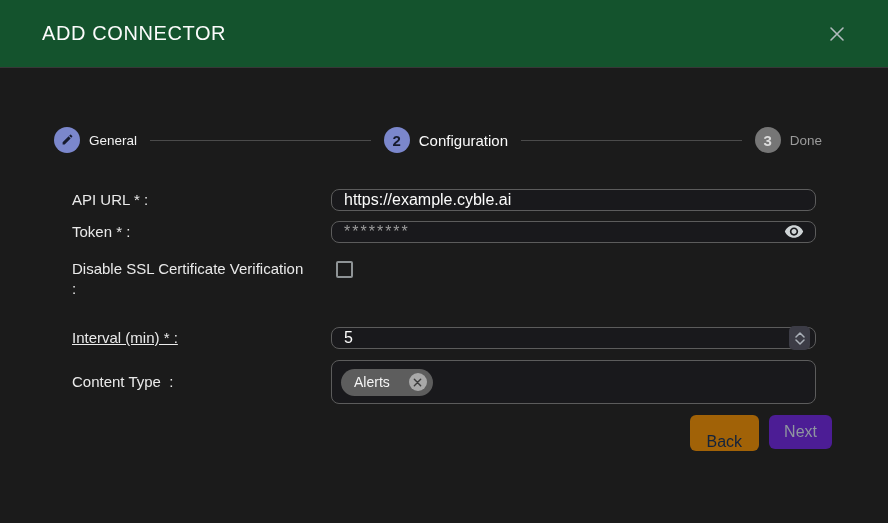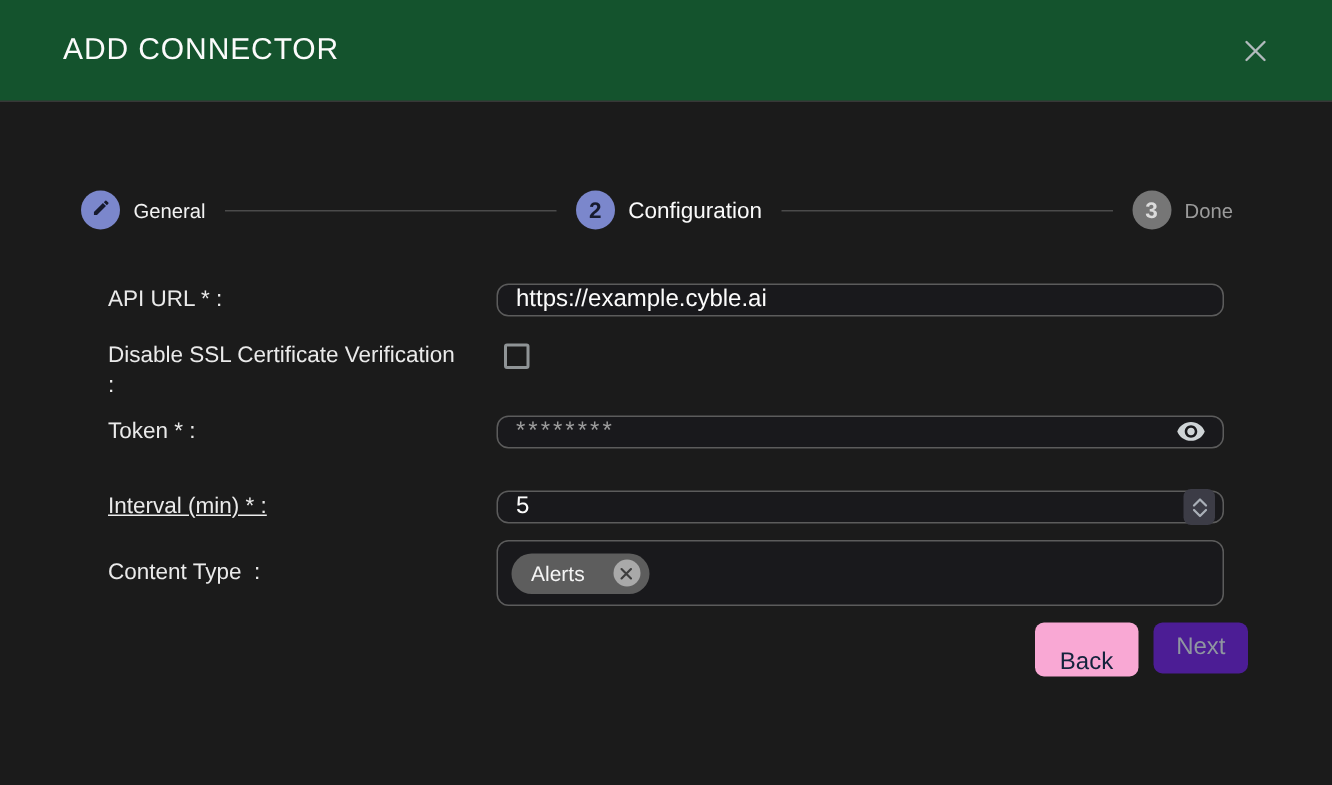--- a/index.html
+++ b/index.html
@@ -108,21 +108,21 @@
 
   
   .footer{
     display:flex; justify-content:flex-end; gap:10px;
     margin:11px 56px 0 0;
   }
   .btn{
     height:34px; border:none; border-radius:6px; cursor:pointer;
     font-family:"Liberation Sans", sans-serif; font-size:16px;
   }
-  .btn-back{ background:#f9a8d4; color:#13233c; padding:18px 17px; }
+  .btn-back{ background:#a16207; color:#13233c; padding:18px 17px; }
   .btn-next{ background:#4c1d95; color:#8f96a0; padding:0 15px; cursor:default; }
 </style>
 </head>
 <body>
 
 <div class="modal">
 
   <div class="modal-header">
     <div class="modal-title">ADD CONNECTOR</div>
     <button class="close-btn" aria-label="Close">
@@ -165,38 +165,38 @@
 
   <div class="form">
 
     <div class="form-row">
       <div class="form-label">API URL * :</div>
       <div class="form-field">
         <input class="text-input" type="text" value="https://example.cyble.ai" style="">
       </div>
     </div>
 
-    <div class="form-row row-ssl">
-      <div class="form-label">Disable SSL Certificate Verification  :</div>
-      <div class="form-field">
-        <input class="checkbox" type="checkbox" style="">
-      </div>
-    </div>
-
     <div class="form-row">
       <div class="form-label">Token * :</div>
       <div class="form-field">
         <input class="text-input masked" type="text" value="********" style="">
         <button class="eye-btn" aria-label="Show token">
           <span>
             <svg width="20" height="14" viewBox="0 0 24 16">
               <path fill="#cfd4d6" d="M12 0C7 0 2.73 3.11 1 7.5 2.73 11.89 7 15 12 15s9.27-3.11 11-7.5C21.27 3.11 17 0 12 0zm0 12.5c-2.76 0-5-2.24-5-5s2.24-5 5-5 5 2.24 5 5-2.24 5-5 5zm0-8c-1.66 0-3 1.34-3 3s1.34 3 3 3 3-1.34 3-3-1.34-3-3-3z"></path>
             </svg>
           </span>
         </button>
+      </div>
+    </div>
+
+    <div class="form-row row-ssl">
+      <div class="form-label">Disable SSL Certificate Verification  :</div>
+      <div class="form-field">
+        <input class="checkbox" type="checkbox" style="">
       </div>
     </div>
 
     <div class="form-row row-interval">
       <div class="form-label">Interval (min) * :</div>
       <div class="form-field">
         <input class="text-input num-input" type="text" value="5" style="">
         <div class="spin-box">
           <span>
             <svg width="10" height="6" viewBox="0 0 10 6">

